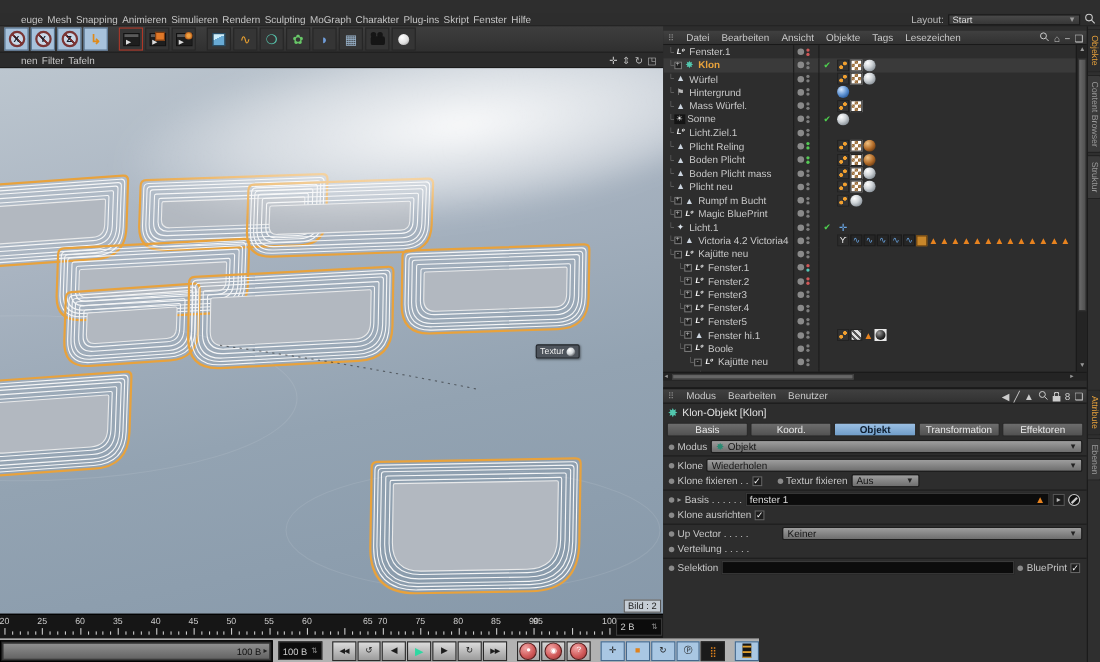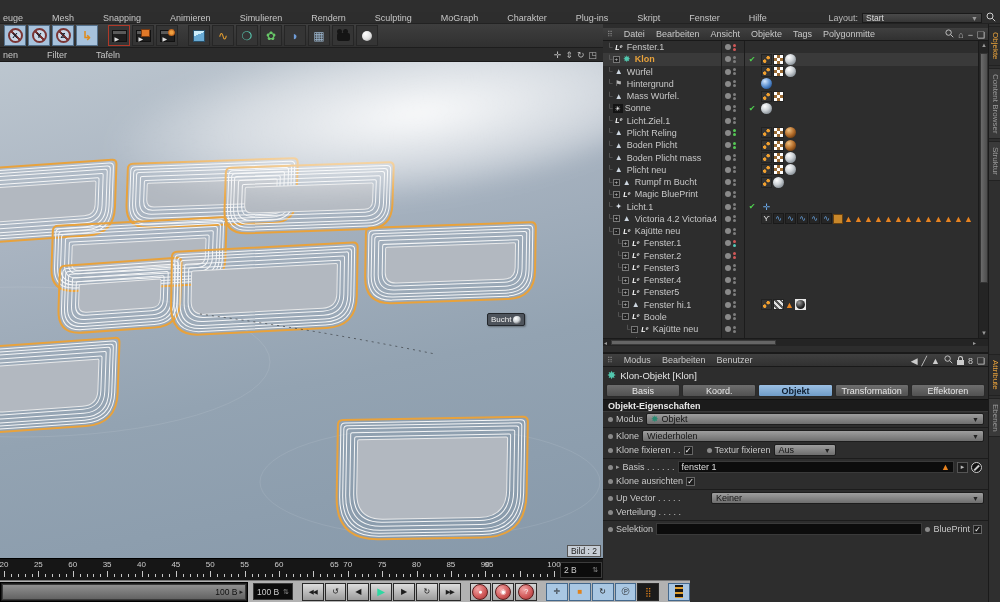--- a/index.html
+++ b/index.html
@@ -12,21 +12,21 @@
   .titlebar { position:absolute; left:0; top:0; width:1000px; height:12px; background:#0e0e0e;
               display:flex; align-items:center; }
   .titlebar .title { color:#ddd; font-size:9.5px; font-weight:bold; padding-left:2px; }
   .winbtns { position:absolute; right:2px; top:1px; display:flex; gap:1px; }
   .winbtn { width:13px; height:10px; background:linear-gradient(#cfcfcf,#9a9a9a); border:1px solid #555;
             color:#111; font-size:7px; line-height:8px; text-align:center; }
 
   
   .menubar { position:absolute; left:0; top:12px; width:1000px; height:12px; background:#2d2d2d;
              display:flex; align-items:center; border-bottom:1px solid #222; }
-  .menu-ul { list-style:none; display:flex; gap:29px; padding-left:3px; }
+  .menu-ul { list-style:none; display:flex; gap:4px; padding-left:19px; }
   .menu-ul li { color:#c6c6c6; font-size:9px; cursor:default; }
   .layoutbox { position:absolute; right:4px; top:0; height:12px; display:flex; align-items:center; gap:4px; }
   .layoutbox .lbl { font-size:9px; color:#bbb; }
   .layout-select { width:120px; height:10px; background:linear-gradient(#4a4a4a,#363636); border:1px solid #1a1a1a;
                    display:flex; align-items:center; justify-content:space-between; padding:0 3px; font-size:8.5px; color:#ddd; }
   .mag-svg { display:inline-block; }
 
   
   .toolbar { position:absolute; left:0; top:24px; width:603px; height:24px;
              background:linear-gradient(#3e3e3e,#303030); border-bottom:1px solid #1d1d1d;
@@ -378,21 +378,21 @@
             <path d="M 18.5,17 L 171.5,17 Q 173,17 173,18.5 L 173,73.4 Q 173,103 143.4,103 L 46.599999999999994,103 Q 17,103 17,73.4 L 17,18.5 Q 17,17 18.5,17 Z" fill="none" stroke="#f5f6f7" stroke-width="1"></path>
             <path d="M 14.5,13 L 175.5,13 Q 177,13 177,14.5 L 177,74.2 Q 177,107 144.2,107 L 45.8,107 Q 13,107 13,74.2 L 13,14.5 Q 13,13 14.5,13 Z" fill="none" stroke="#f5f6f7" stroke-width="1"></path>
             <path d="M 11.3,9 L 178.7,9 Q 181,9 181,11.3 L 181,75 Q 181,111 145,111 L 44.99999999999999,111 Q 9,111 9,75 L 9,11.3 Q 9,9 11.3,9 Z" fill="none" stroke="#f5f6f7" stroke-width="1"></path>
             <path d="M 9.2,6 L 180.8,6 Q 184,6 184,9.2 L 184,75.60000000000001 Q 184,114 145.60000000000002,114 L 44.39999999999999,114 Q 6,114 6,75.60000000000001 L 6,9.2 Q 6,6 9.2,6 Z" fill="none" stroke="#f5f6f7" stroke-width="1"></path>
             <path d="M 7.1,3 L 182.9,3 Q 187,3 187,7.1 L 187,76.2 Q 187,117 146.2,117 L 43.8,117 Q 3,117 3,76.2 L 3,7.1 Q 3,3 7.1,3 Z" fill="none" stroke="#f5f6f7" stroke-width="1"></path>
             <path d="M 5,0 L 185,0 Q 190,0 190,5 L 190,76.80000000000001 Q 190,120 146.8,120 L 43.199999999999996,120 Q 0,120 0,76.80000000000001 L 0,5 Q 0,0 5,0 Z" fill="none" stroke="#e8a23c" stroke-width="2"></path>
           </g>
           <path d="M 200,252 Q 317.5,268 435,292" fill="none" stroke="rgba(30,30,30,0.55)" stroke-dasharray="2 4"></path>
         </svg>
       <div class="textur-tip">
-        <span class="t">Bucht</span>
+        <span class="t">Textur</span>
         <span class="ball"></span>
       </div>
       <div class="frame-label">Bild : 2</div>
     </div>
     <div class="ruler" id="ruler">
       <div class="spin frame-spin">
         <span>2 B</span>
         <span class="ud">⇅</span>
       </div>
     <div class="ticklbl" style="left: 4px;">20</div>
@@ -562,21 +562,21 @@
   <div class="right">
 
     <div class="pmenu om-menu">
       <span class="grip">⠿</span>
       <ul id="om-menu">
           <li>Datei</li>
           <li>Bearbeiten</li>
           <li>Ansicht</li>
           <li>Objekte</li>
           <li>Tags</li>
-          <li>Polygonmitte</li>
+          <li>Lesezeichen</li>
         </ul>
       <span class="ricons">
         <span><svg width="9" height="9" viewBox="0 0 10 10">
               <circle cx="4" cy="4" r="3" fill="none" stroke="#ccc"></circle>
               <line x1="6.3" y1="6.3" x2="9.2" y2="9.2" stroke="#ccc"></line>
             </svg></span>
         <span>⌂</span>
         <span>−</span>
         <span>❏</span>
       </span>
@@ -1112,21 +1112,20 @@
         <span class="ticon">✸</span>
         <span class="t">Klon-Objekt [Klon]</span>
       </div>
       <div class="am-tabs" id="am-tabs">
           <div class="am-tab">Basis</div>
           <div class="am-tab">Koord.</div>
           <div class="am-tab active">Objekt</div>
           <div class="am-tab">Transformation</div>
           <div class="am-tab">Effektoren</div>
         </div>
-      <div class="am-section">Objekt-Eigenschaften</div>
 
       <div class="arow">
         <span class="bullet"></span>
         <span class="albl">Modus</span>
         <div class="dd flex1">
           <span class="pre">✸</span>
           <span class="ddval">Objekt</span>
           <span class="arr">▼</span>
         </div>
       </div>

